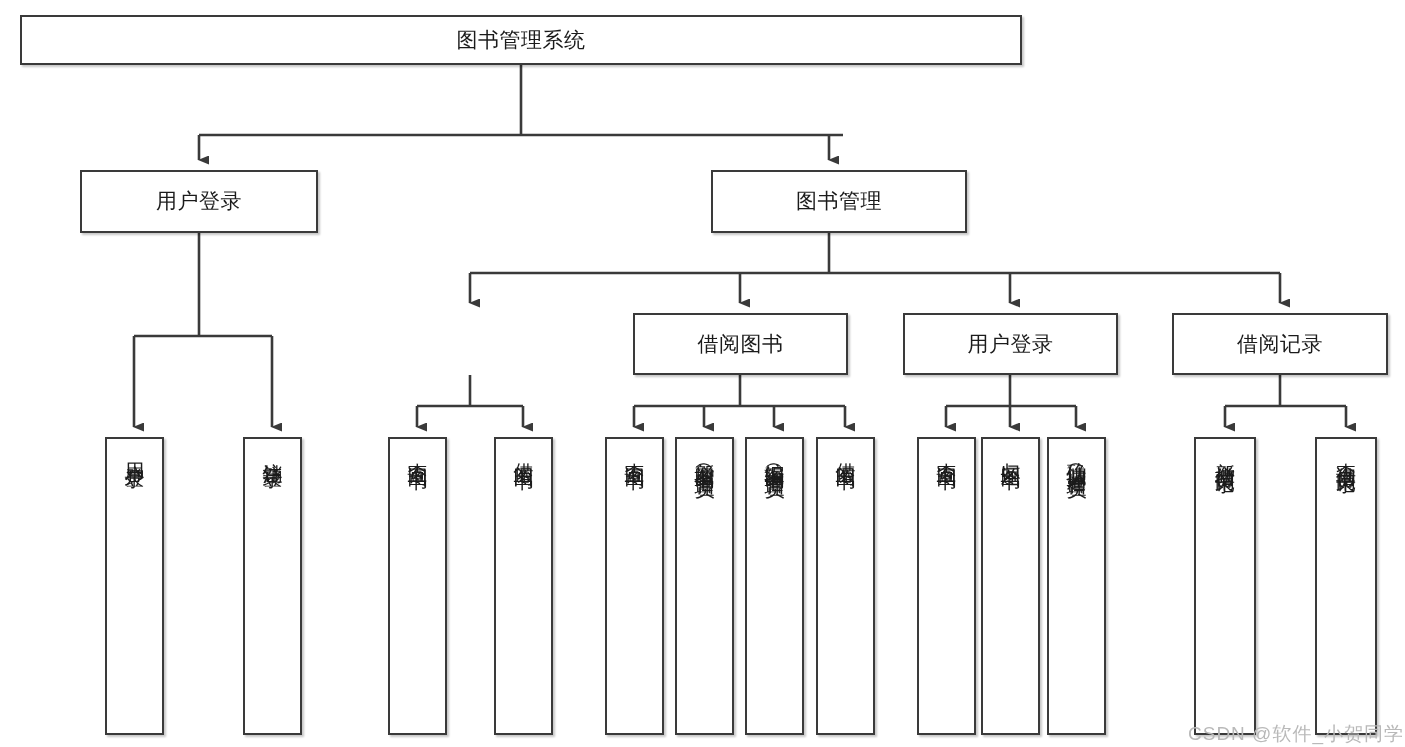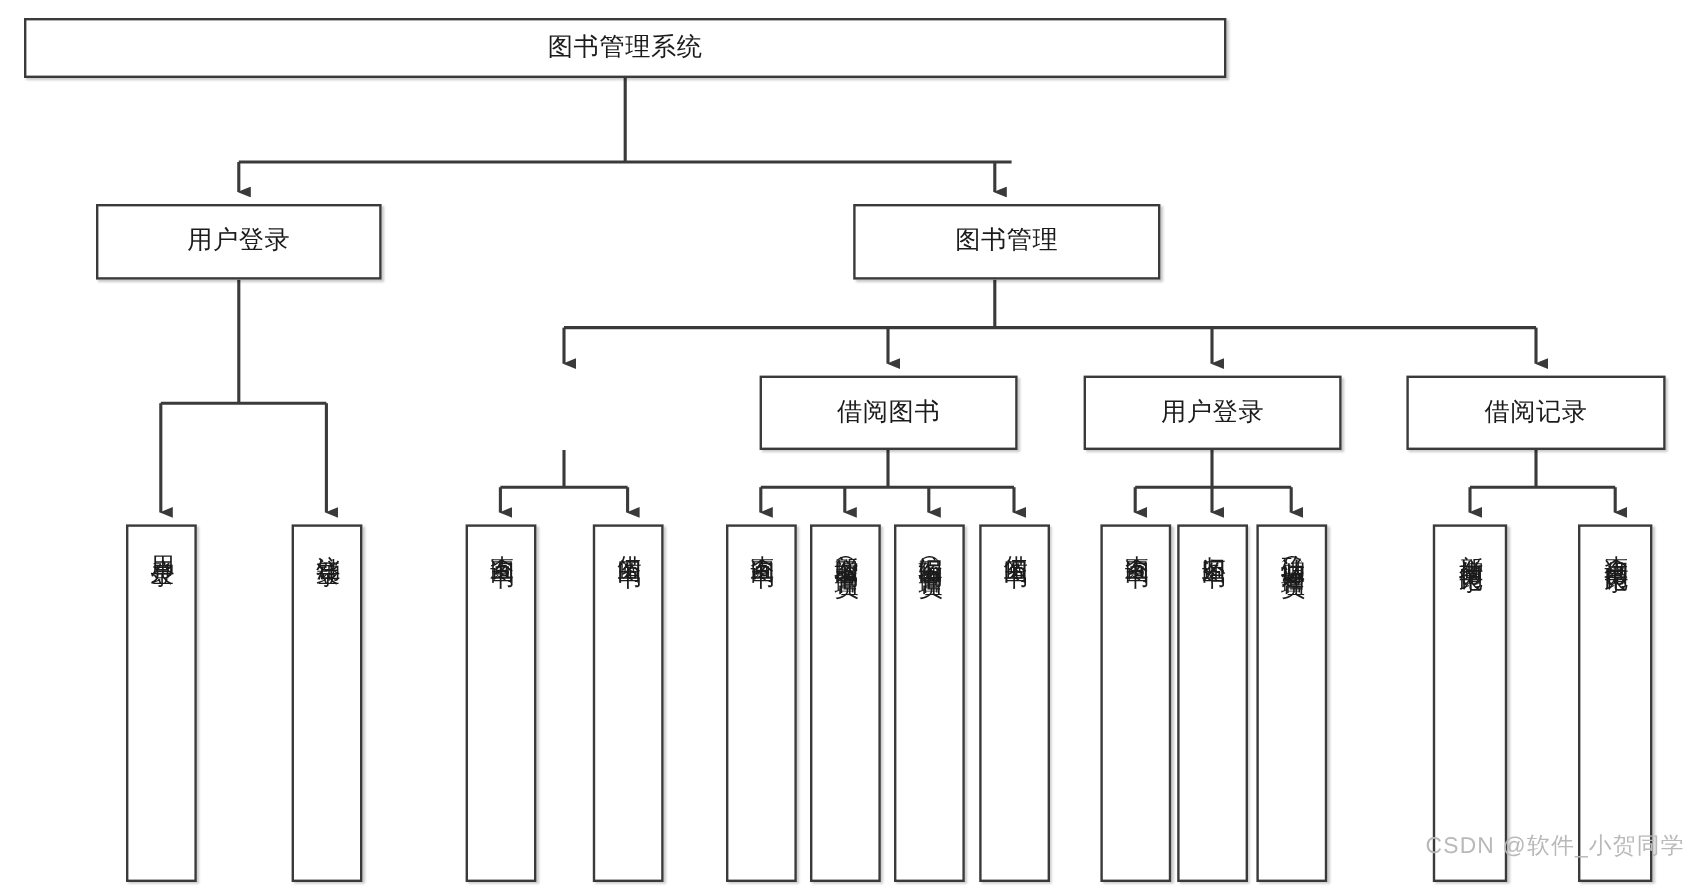--- a/index.html
+++ b/index.html
@@ -55,21 +55,21 @@
   .node.vert .node-label {
     writing-mode: vertical-rl;
     text-orientation: upright;
     font-size: 20px;
     line-height: 1.05;
     letter-spacing: 2.5px;
   }
   #watermark {
     position: absolute;
     left: 1188px;
-    top: 692px;
+    top: 721px;
     font-size: 19px;
     color: #b9b9b9;
     letter-spacing: 1px;
     white-space: nowrap;
     user-select: none;
   }
 </style>
 </head>
 <body>
 

